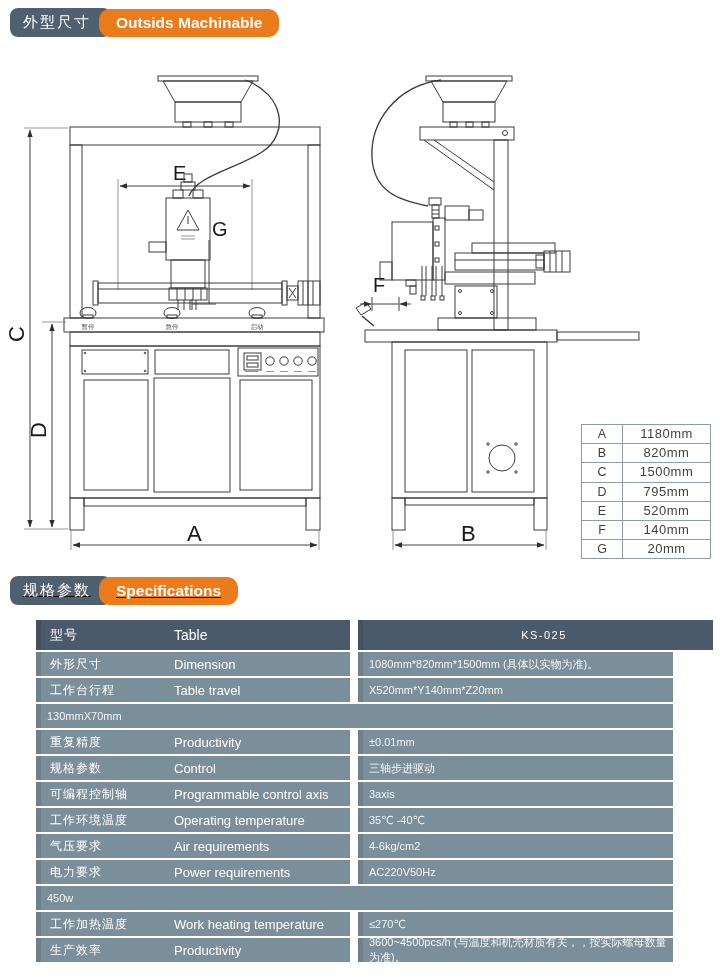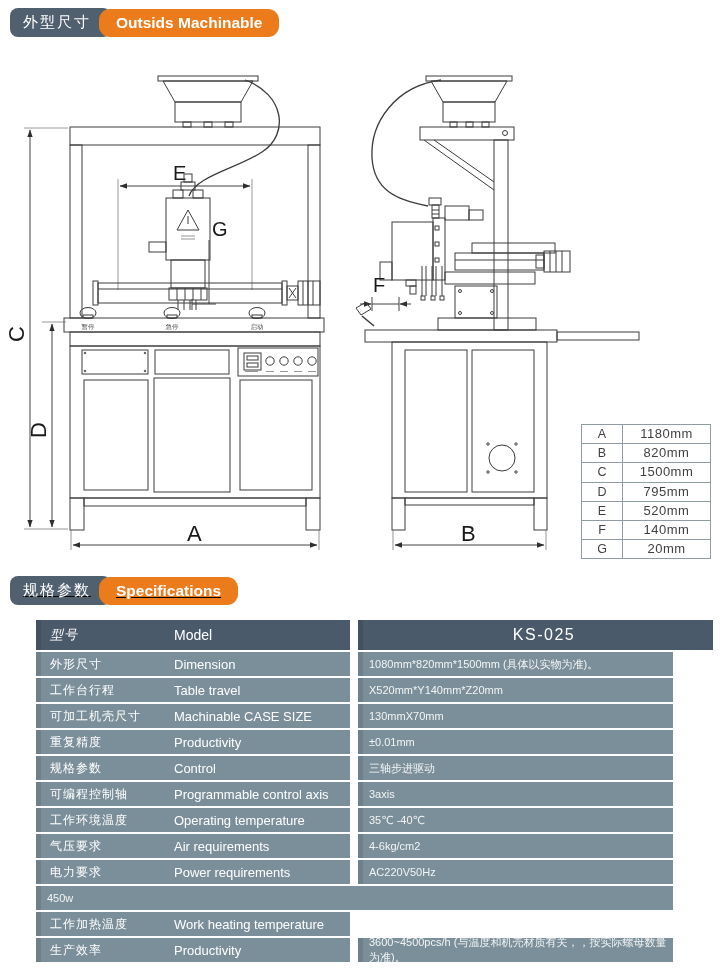--- a/index.html
+++ b/index.html
@@ -32,23 +32,23 @@
   .spec-row{display:flex;gap:8px;height:24px;}
   .spec-row.header{height:30px;}
   .spec-left{width:300px;display:flex;align-items:center;color:#fff;background:#7b8f9a;
              padding-left:14px;box-shadow:inset 5px 0 0 rgba(0,0,0,0.10);}
   .spec-zh{width:124px;font-size:12px;letter-spacing:1px;}
   .spec-en{font-size:13px;}
   .spec-value{flex:1;display:flex;align-items:center;color:#f2f5f4;background:#7b8f9a;
               font-size:11px;padding-left:11px;box-shadow:inset 5px 0 0 rgba(0,0,0,0.10);}
   .spec-row:not(.header) .spec-value{margin-right:40px;}
   .spec-row.header .spec-left,.spec-row.header .spec-value{background:#4a5a6b;}
-  .spec-row.header .spec-value{justify-content:center;padding-left:17px;font-size:16px;
+  .spec-row.header .spec-value{justify-content:center;padding-left:17px;font-size:11px;
               letter-spacing:1.5px;color:#fff;}
-  .spec-row.header .spec-zh{font-size:13px;font-style:italic;}
+  .spec-row.header .spec-zh{font-size:13px;}
   .spec-row.header .spec-en{font-size:14px;}
 </style>
 </head>
 <body>
 
 <div id="page">
 
   <div class="sec-header" style="left:10px;top:8px;">
     <span class="badge-zh">外型尺寸</span>
     <span class="badge-en">Outsids Machinable</span>
@@ -322,21 +322,21 @@
 
   <div class="sec-header" style="left:10px;top:576px;text-decoration:underline;">
     <span class="badge-zh">规格参数</span>
     <span class="badge-en">Specifications</span>
   </div>
 
   <div class="spec-table">
     <div class="spec-row header">
       <div class="spec-left">
         <span class="spec-zh">型号</span>
-        <span class="spec-en">Model</span>
+        <span class="spec-en">Table</span>
       </div>
       <div class="spec-value">KS-025</div>
     </div>
 
       <div class="spec-row">
         <div class="spec-left">
           <span class="spec-zh">外形尺寸</span>
           <span class="spec-en">Dimension</span>
         </div>
         <div class="spec-value">1080mm*820mm*1500mm (具体以实物为准)。</div>
@@ -344,24 +344,20 @@
 
       <div class="spec-row">
         <div class="spec-left">
           <span class="spec-zh">工作台行程</span>
           <span class="spec-en">Table travel</span>
         </div>
         <div class="spec-value">X520mm*Y140mm*Z20mm</div>
       </div>
 
       <div class="spec-row">
-        <div class="spec-left">
-          <span class="spec-zh">可加工机壳尺寸</span>
-          <span class="spec-en">Machinable CASE SIZE</span>
-        </div>
         <div class="spec-value">130mmX70mm</div>
       </div>
 
       <div class="spec-row">
         <div class="spec-left">
           <span class="spec-zh">重复精度</span>
           <span class="spec-en">Productivity</span>
         </div>
         <div class="spec-value">±0.01mm</div>
       </div>
@@ -408,20 +404,21 @@
 
       <div class="spec-row">
         <div class="spec-value">450w</div>
       </div>
 
       <div class="spec-row">
         <div class="spec-left">
           <span class="spec-zh">工作加热温度</span>
           <span class="spec-en">Work heating temperature</span>
         </div>
+        <div class="spec-value">≤270℃</div>
       </div>
 
       <div class="spec-row">
         <div class="spec-left">
           <span class="spec-zh">生产效率</span>
           <span class="spec-en">Productivity</span>
         </div>
         <div class="spec-value">3600~4500pcs/h (与温度和机壳材质有关，，按实际螺母数量为准)。</div>
       </div>
     </div>

